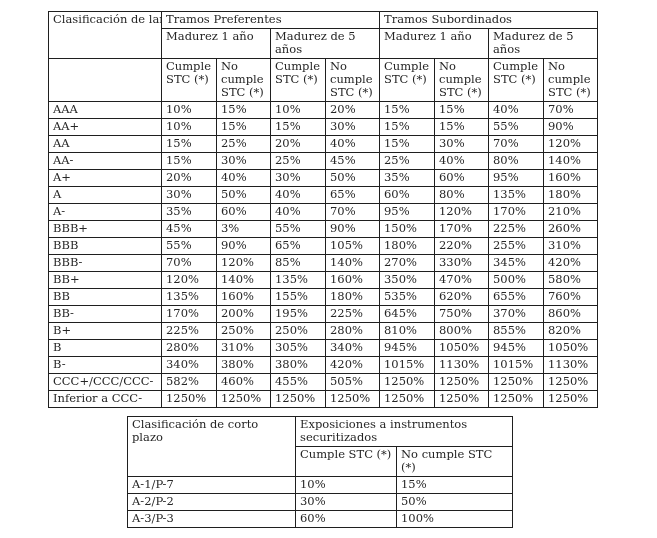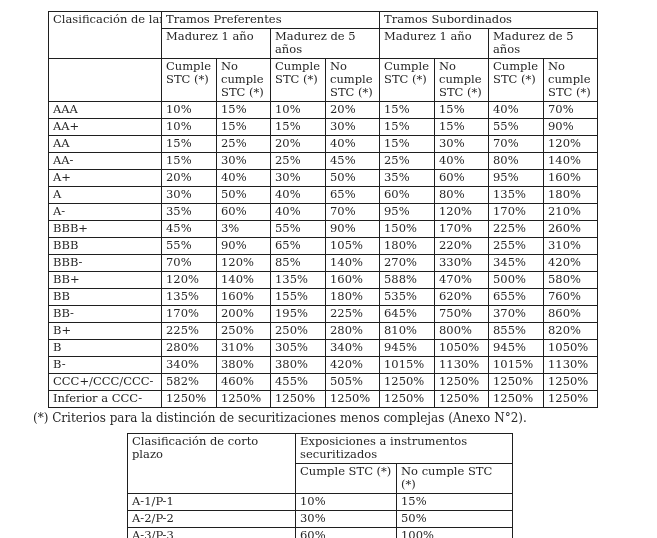--- a/index.html
+++ b/index.html
@@ -198,21 +198,21 @@
           <td>330%</td>
           <td>345%</td>
           <td>420%</td>
         </tr>
         <tr>
           <td class="lbl">BB+</td>
           <td>120%</td>
           <td>140%</td>
           <td>135%</td>
           <td>160%</td>
-          <td>588%</td>
+          <td>350%</td>
           <td>470%</td>
           <td>500%</td>
           <td>580%</td>
         </tr>
         <tr>
           <td class="lbl">BB</td>
           <td>135%</td>
           <td>160%</td>
           <td>155%</td>
           <td>180%</td>
@@ -283,41 +283,40 @@
           <td>1250%</td>
           <td>1250%</td>
           <td>1250%</td>
           <td>1250%</td>
           <td>1250%</td>
           <td>1250%</td>
         </tr>
       </tbody>
   </table>
 
-  <p class="fn fn1">(*) Criterios para la distinción de securitizaciones menos complejas (Anexo N°2).</p>
 
   <table class="t2">
     <colgroup>
       <col style="width:168px">
         <col style="width:101px">
         <col style="width:116px">
     </colgroup>
     <tbody>
       <tr>
         <td rowspan="2">Clasificación de corto plazo</td>
         <td colspan="2">Exposiciones a instrumentos securitizados</td>
       </tr>
       <tr>
         <td>Cumple STC (*)</td>
         <td>No cumple STC (*)</td>
       </tr>
     </tbody>
     <tbody>
         <tr>
-          <td class="lbl">A-1/P-1</td>
+          <td class="lbl">A-1/P-7</td>
           <td>10%</td>
           <td>15%</td>
         </tr>
         <tr>
           <td class="lbl">A-2/P-2</td>
           <td>30%</td>
           <td>50%</td>
         </tr>
         <tr>
           <td class="lbl">A-3/P-3</td>

